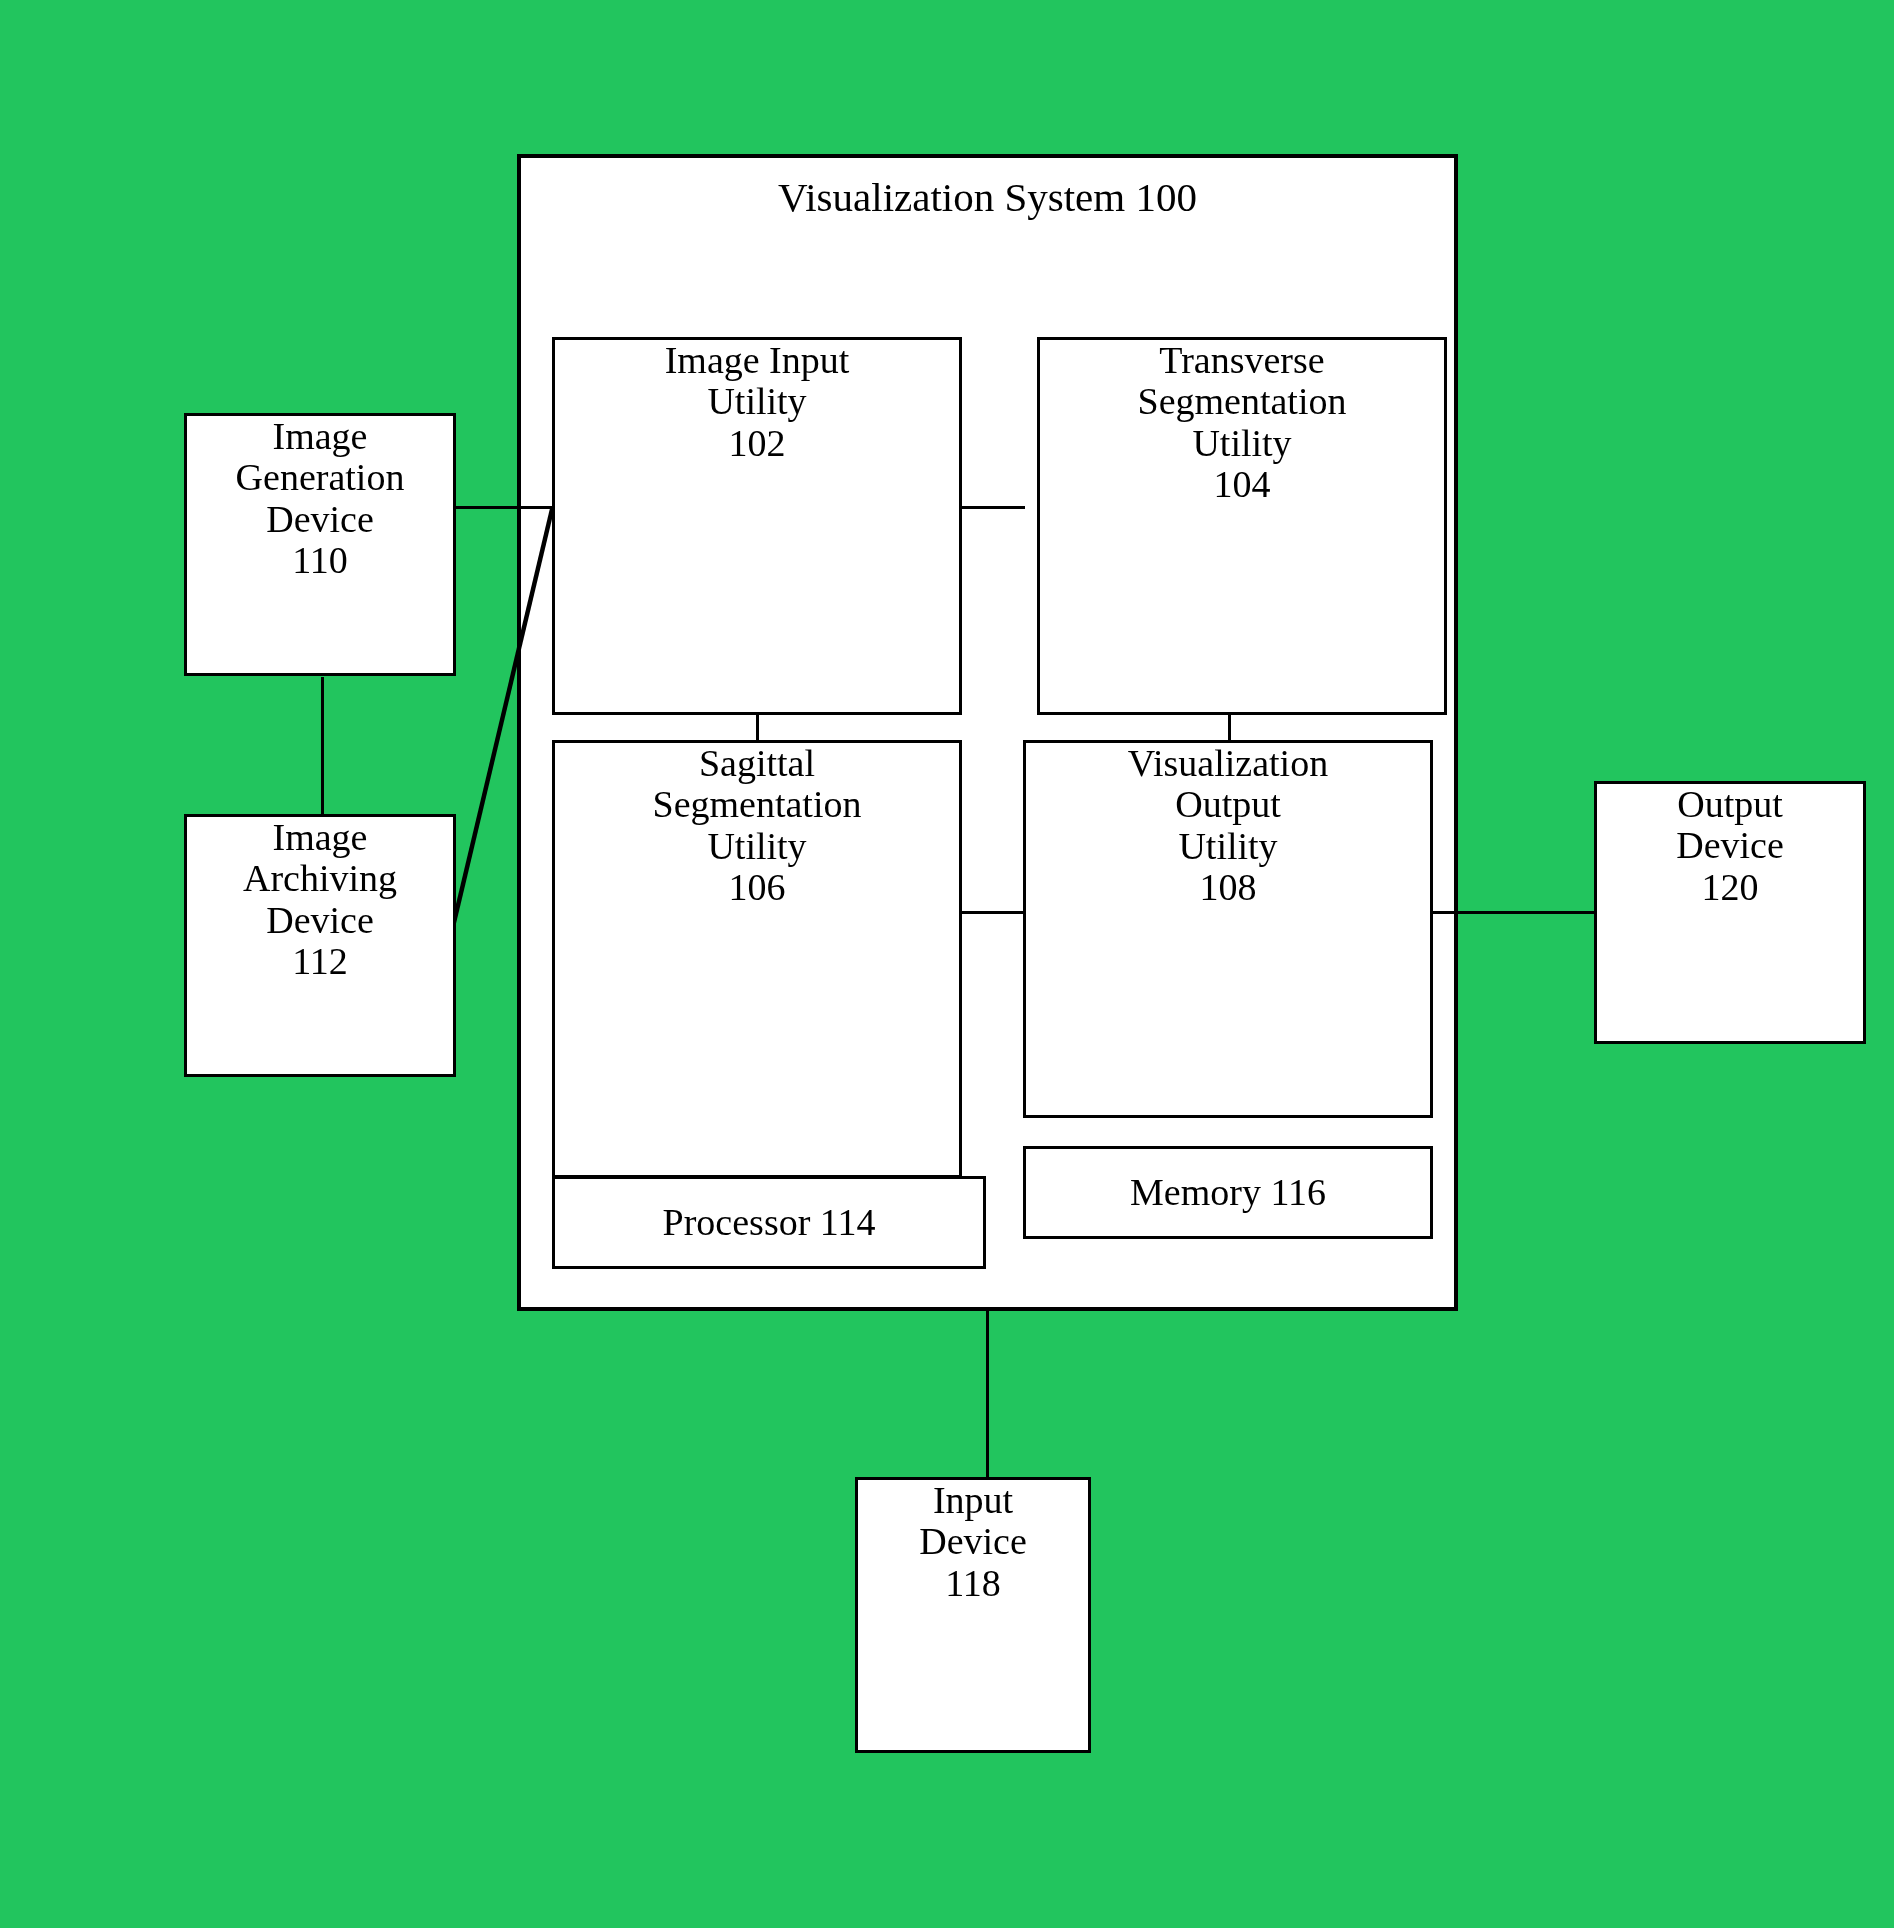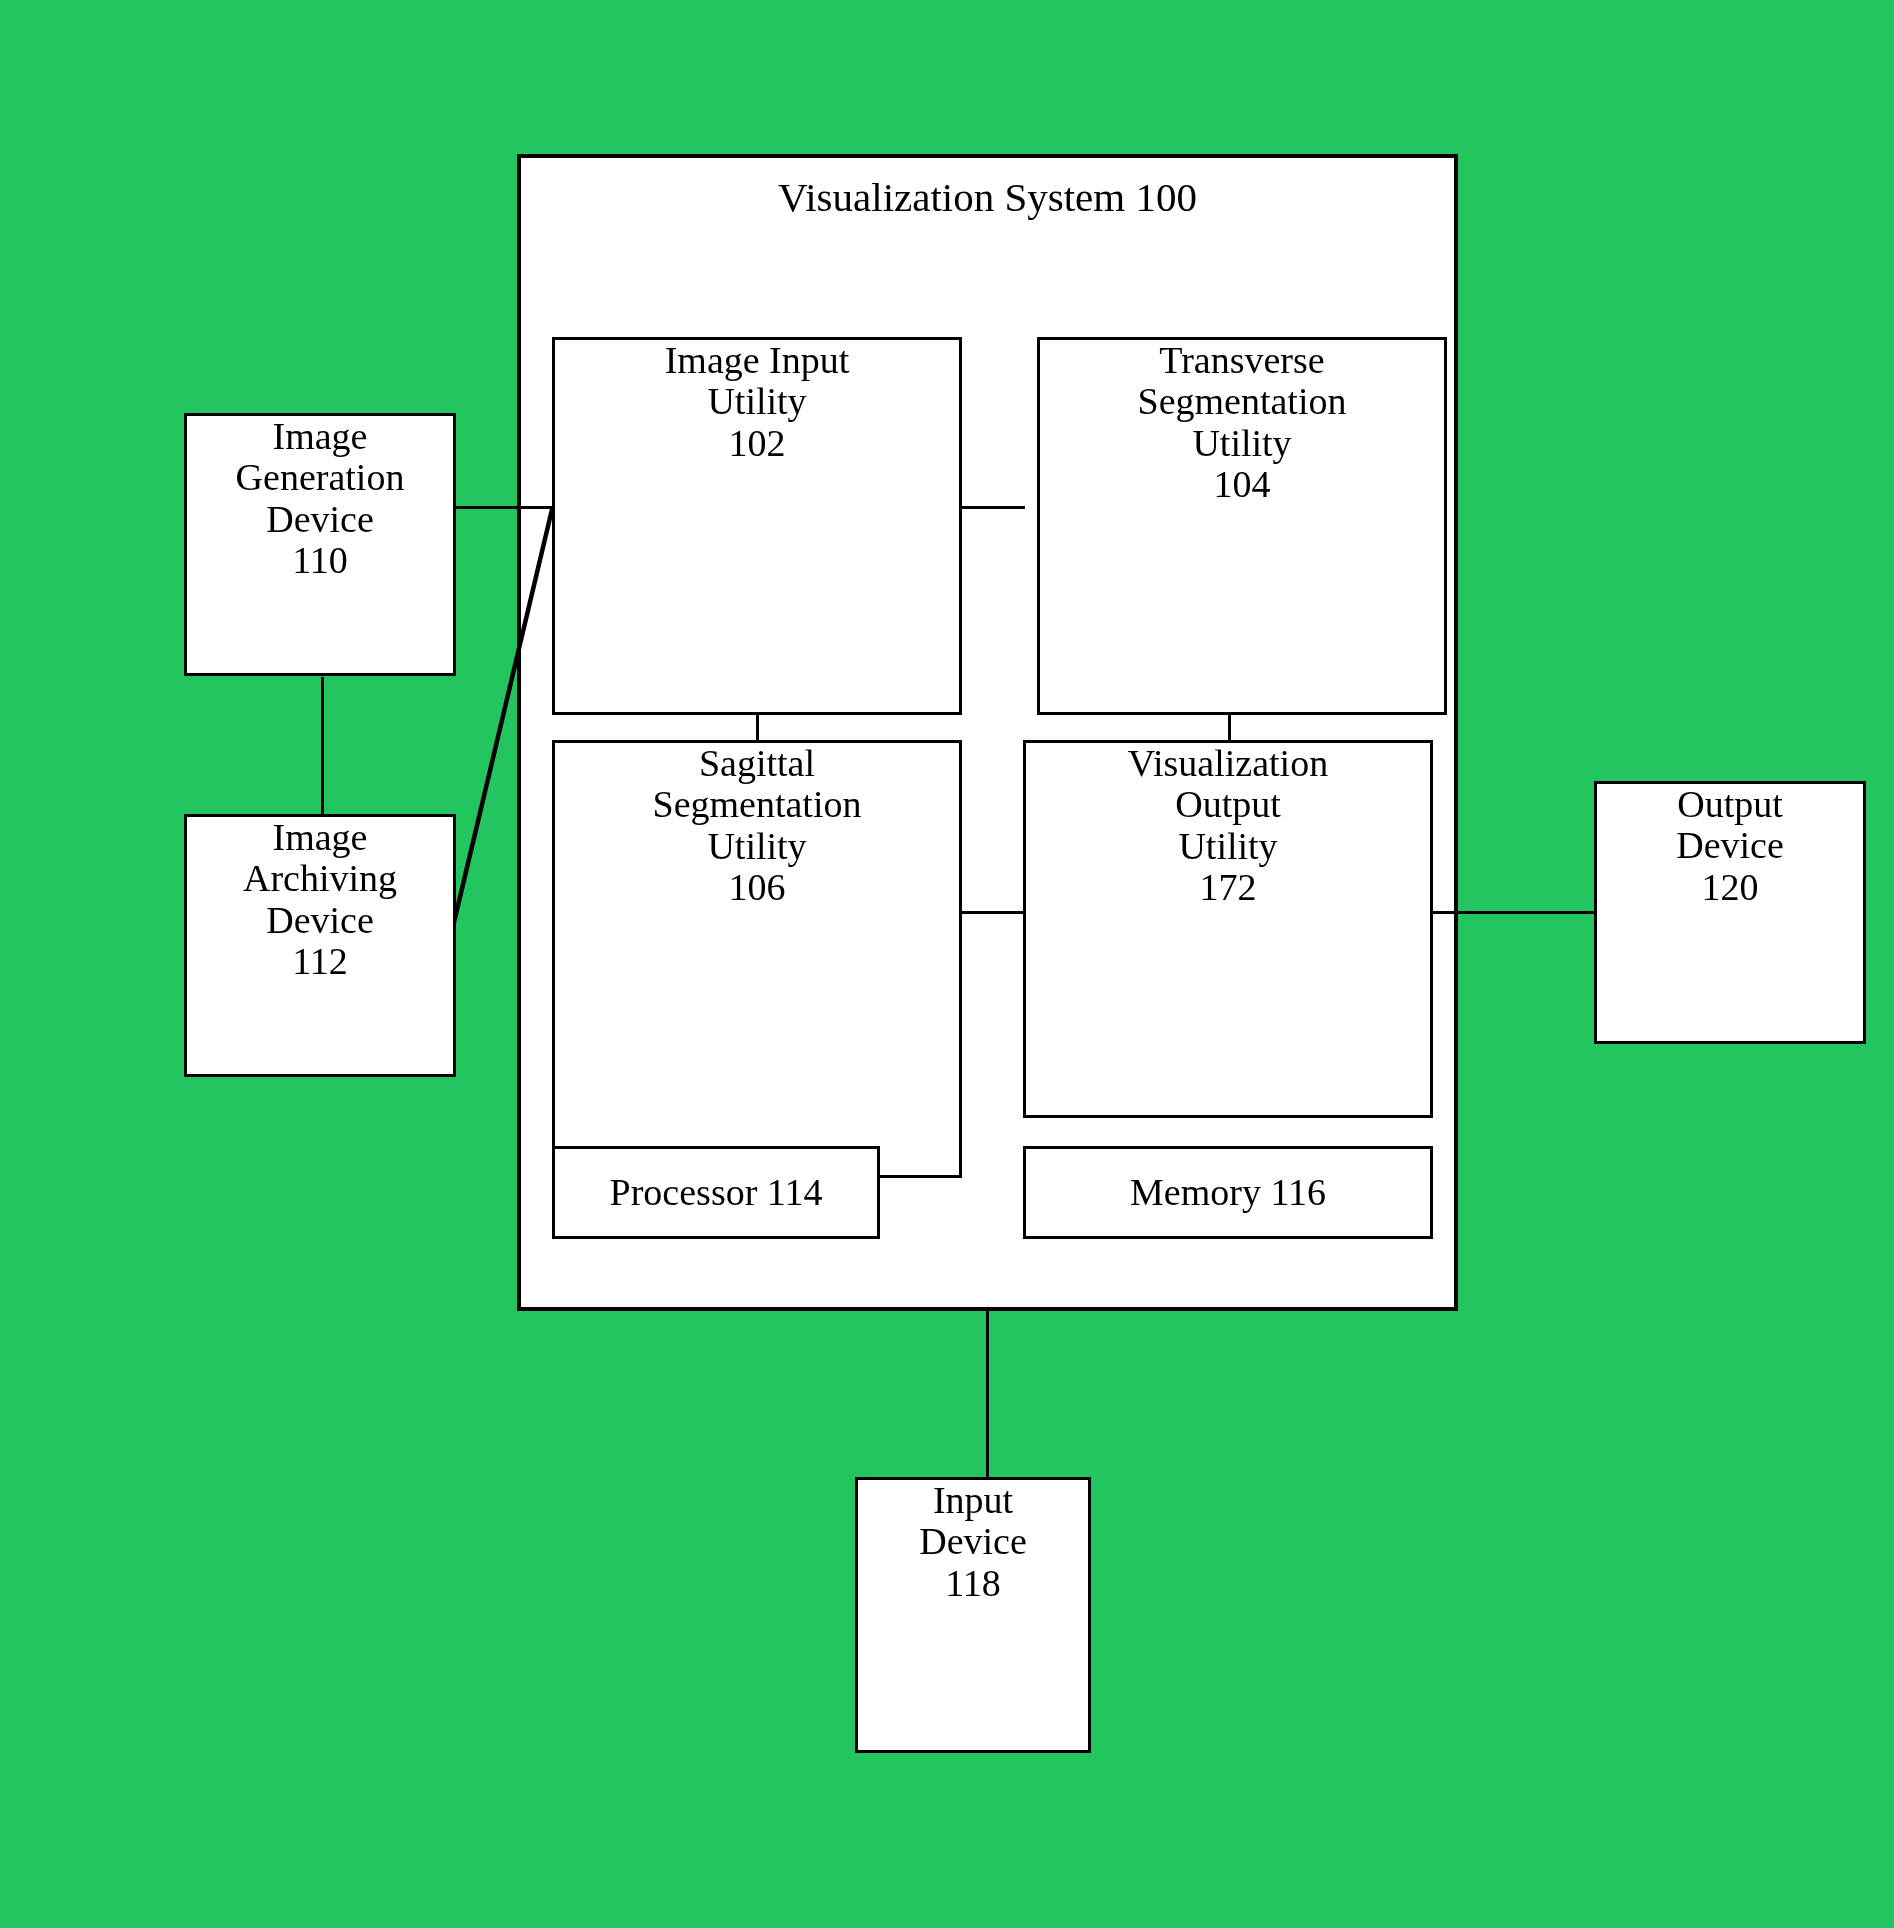--- a/index.html
+++ b/index.html
@@ -172,24 +172,24 @@
     <span class="box-label">Sagittal
 Segmentation
 Utility
 106</span>
   </div>
 
   <div class="dbox top-text" style="left:1023px; top:740px; width:410px; height:378px;">
     <span class="box-label">Visualization
 Output
 Utility
-172</span>
-  </div>
-
-  <div class="dbox mid-text" style="left:552px; top:1146px; width:328px; height:93px;">
+108</span>
+  </div>
+
+  <div class="dbox mid-text" style="left:552px; top:1176px; width:434px; height:93px;">
     <span class="box-label">Processor 114</span>
   </div>
 
   <div class="dbox mid-text" style="left:1023px; top:1146px; width:410px; height:93px;">
     <span class="box-label">Memory 116</span>
   </div>
 
   <div class="dbox top-text" style="left:1594px; top:781px; width:272px; height:263px;">
     <span class="box-label">Output
 Device

